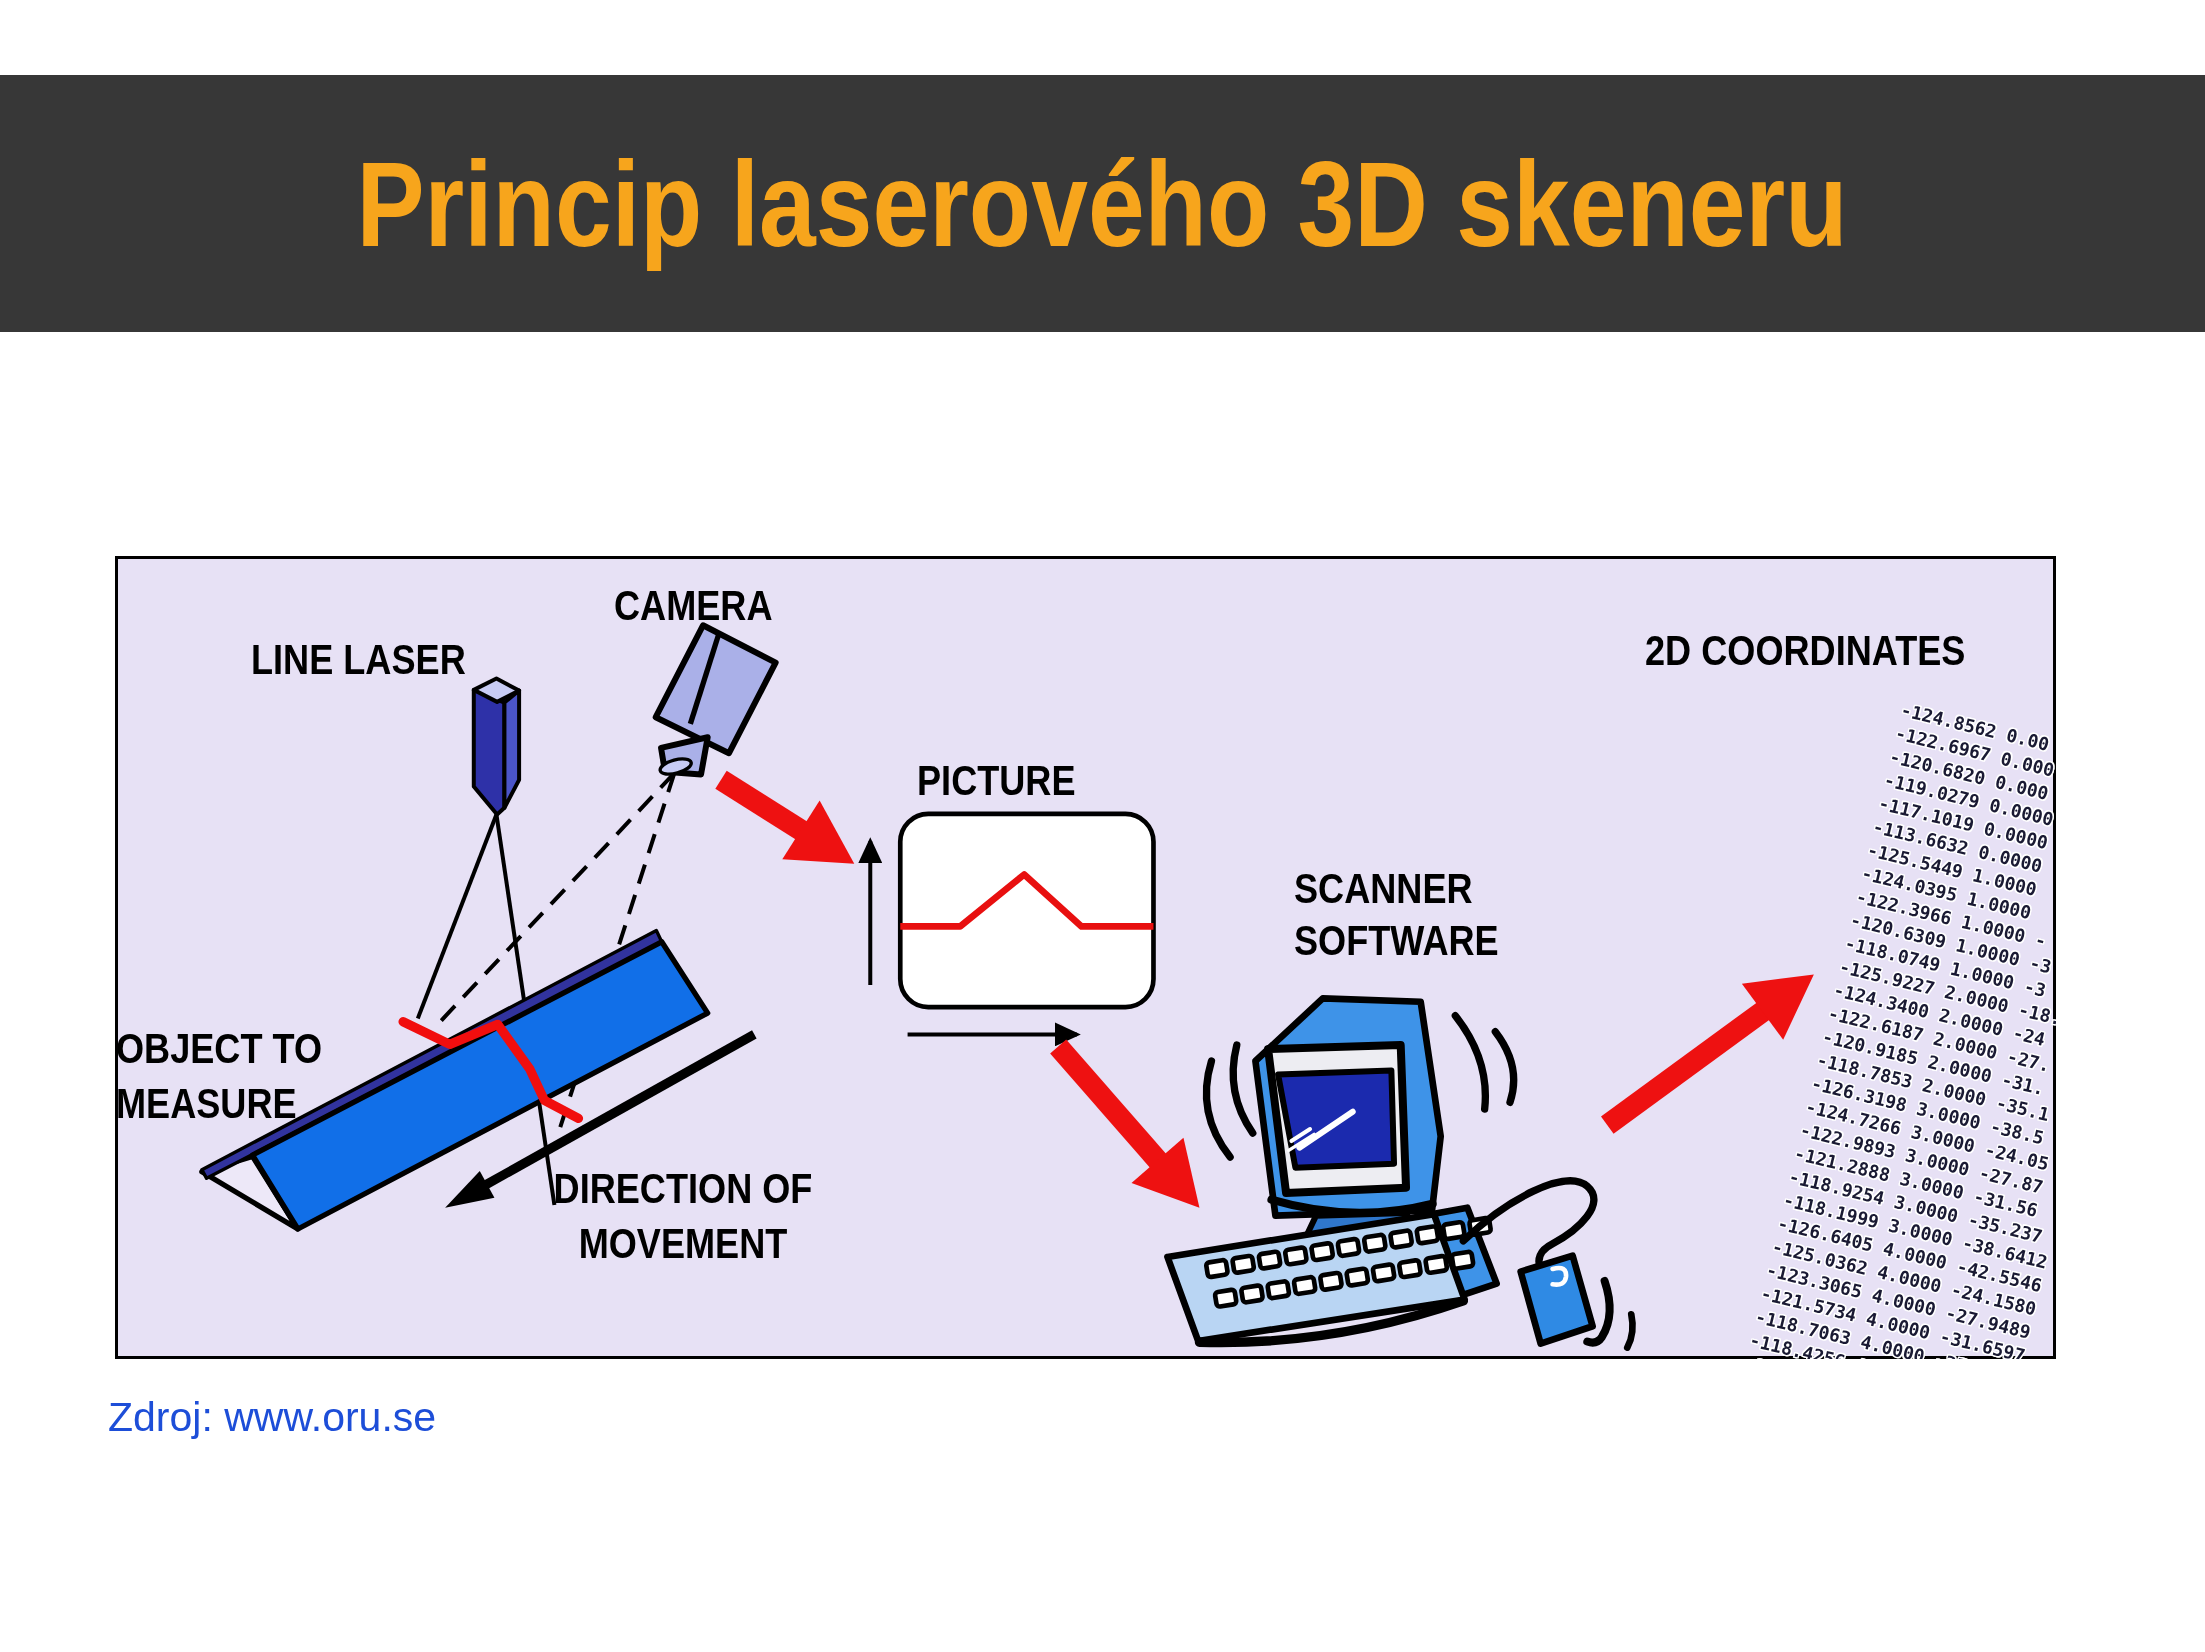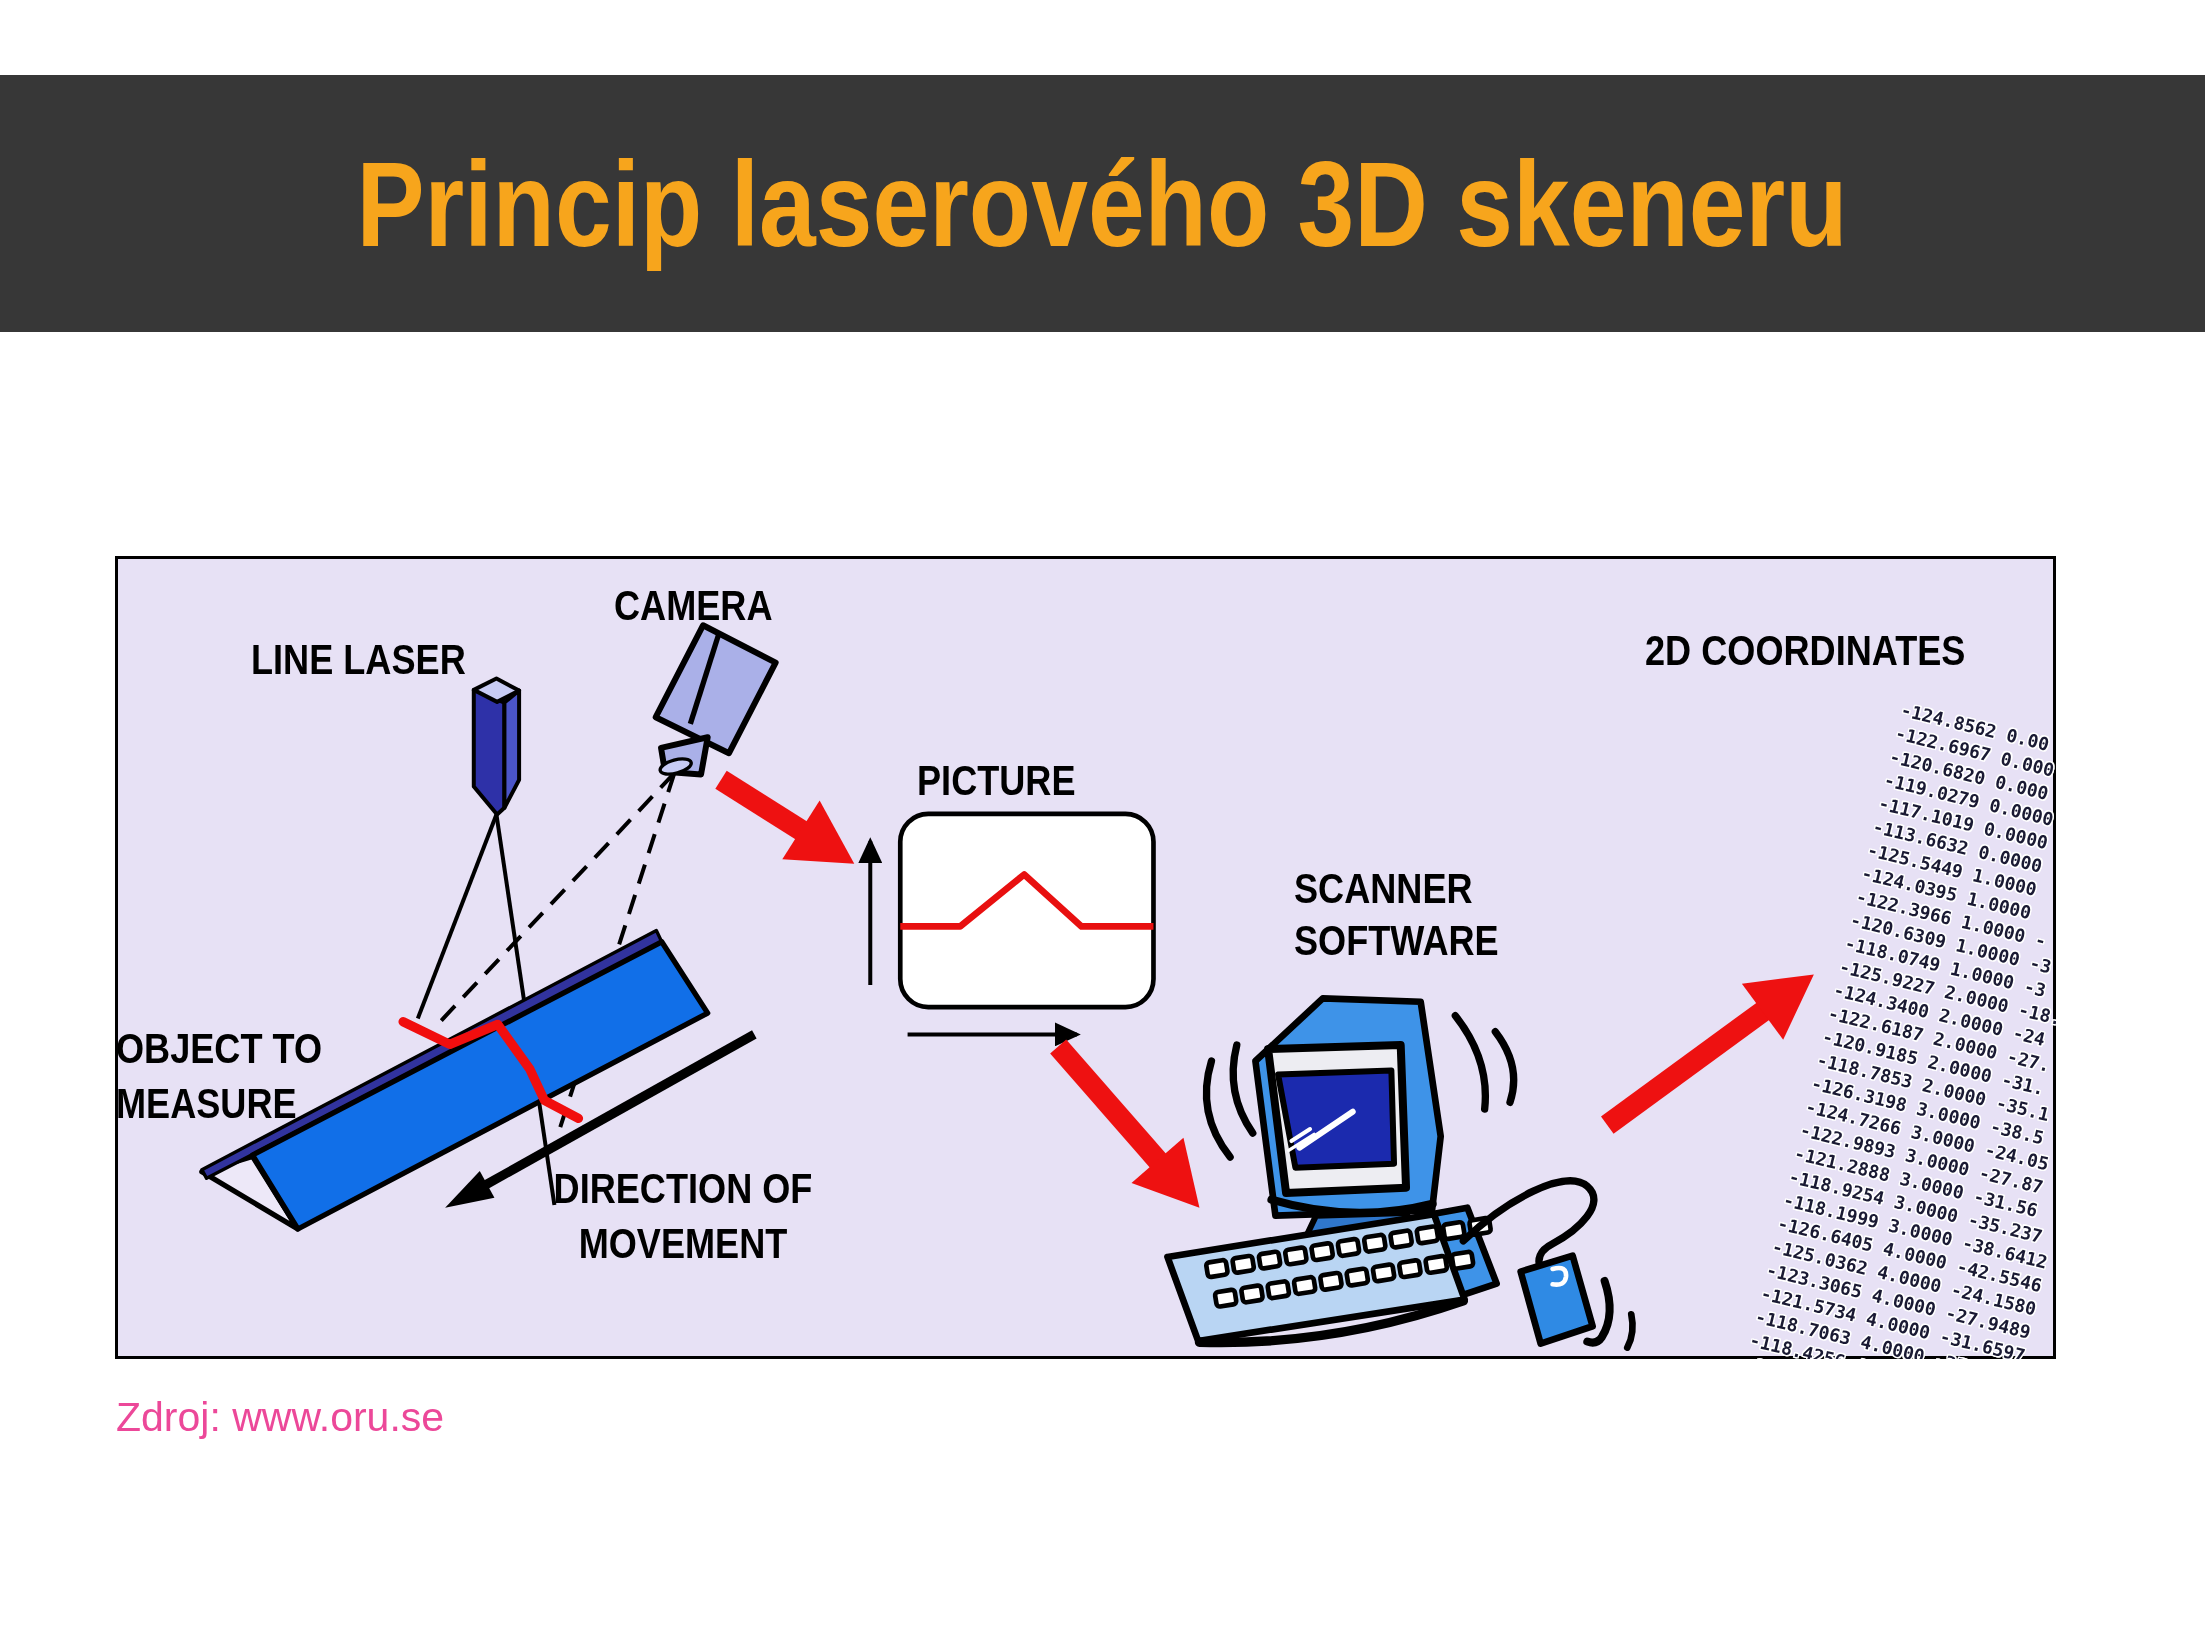--- a/index.html
+++ b/index.html
@@ -14,21 +14,21 @@
   .gfx{position:absolute;left:0;top:0;width:2205px;height:1653px;pointer-events:none;}
   .lbl{position:absolute;font-weight:700;font-size:43px;color:#000;white-space:nowrap;
        transform:scaleX(0.84);transform-origin:left top;line-height:55px;}
   .lbl.center{text-align:center;transform-origin:center top;}
   .coordsclip{position:absolute;left:115px;top:556px;width:1941px;height:803px;overflow:hidden;}
   .coords{position:absolute;left:1789px;top:142px;transform:rotate(13.5deg);transform-origin:0 0;
           font-family:"DejaVu Sans Mono",monospace;font-weight:700;font-size:18px;line-height:24px;
           color:#1A1A33;white-space:pre;
           text-shadow:1.3px 0 0 #fff,-1.3px 0 0 #fff,0 1.3px 0 #fff,0 -1.3px 0 #fff,
                       1.3px 1.3px 0 #fff,-1.3px -1.3px 0 #fff,1.3px -1.3px 0 #fff,-1.3px 1.3px 0 #fff;}
-  .source{position:absolute;left:116px;top:1394px;font-weight:400;font-size:41px;color:#ec4899;
+  .source{position:absolute;left:108px;top:1394px;font-weight:400;font-size:41px;color:#1d4ed8;
           white-space:nowrap;}
 </style>
 </head>
 <body>
 
 <div class="slide">
 
   <div class="titlebar">
     <div class="title">Princip laserového 3D skeneru</div>
   </div>

